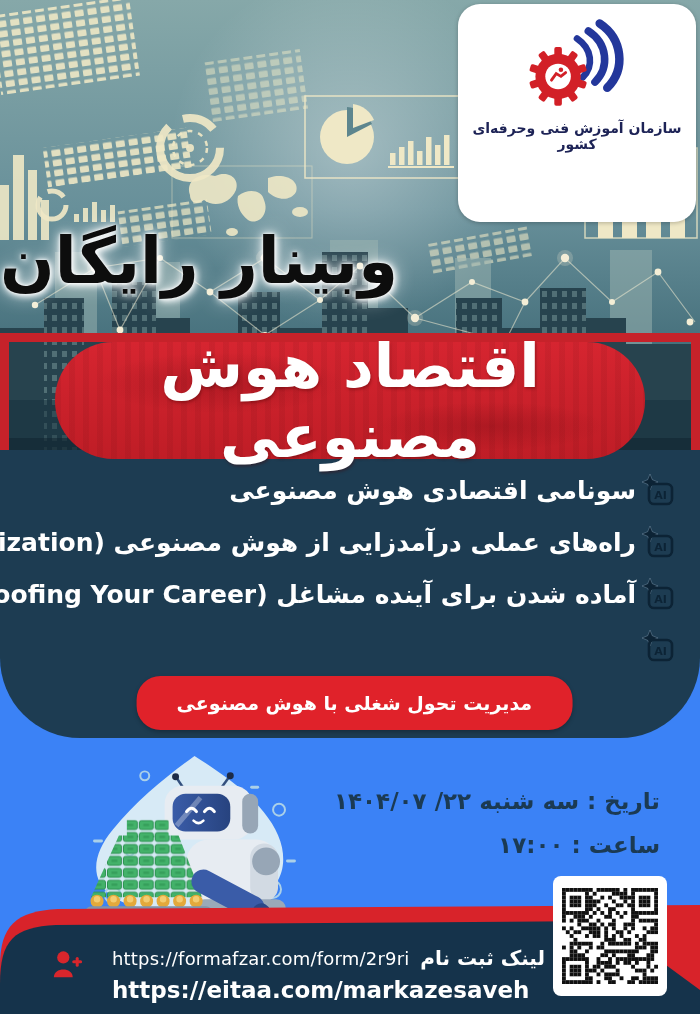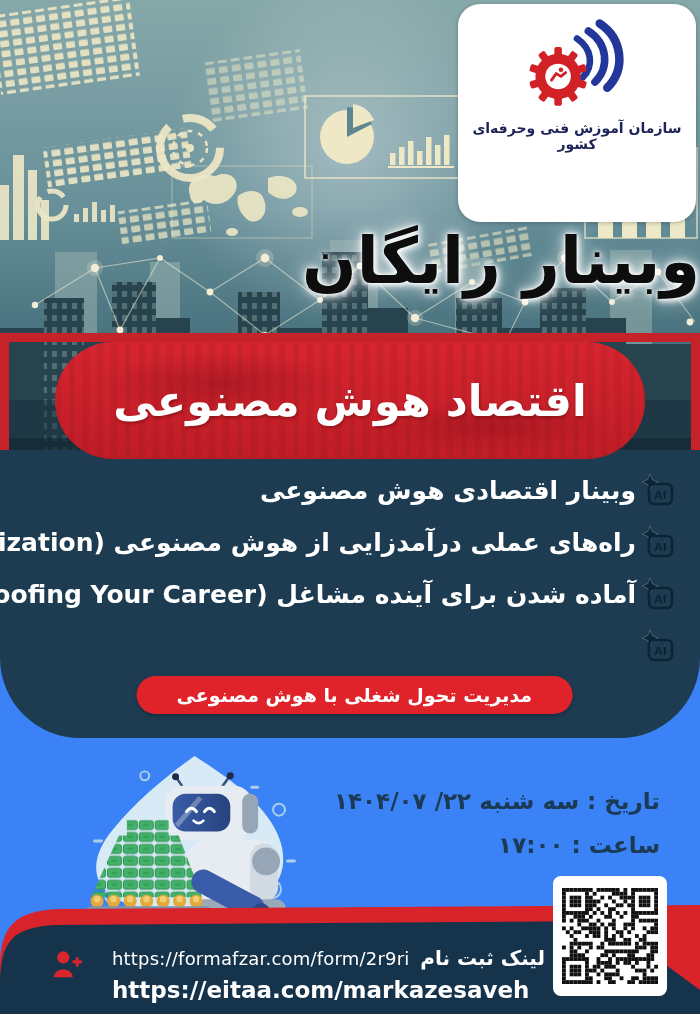--- a/index.html
+++ b/index.html
@@ -17,54 +17,55 @@
     box-shadow:0 1px 4px rgba(0,0,0,.25);
     display:flex;flex-direction:column;align-items:center;
   }
   .logo-svg{width:118px;height:104px;margin-top:10px;}
   .org-line{direction:rtl;text-align:center;color:#1d2356;font-weight:700;
     font-size:12.5px;line-height:1.15;width:225px;margin-top:9px;}
   .org-line1{font-size:14px;margin-top:2px;}
   
   .hero-title{
     position:absolute;left:0;top:224px;width:700px;margin:0;z-index:3;
-    direction:rtl;text-align:right;font-size:64px;font-weight:800;color:#0d0d0d;
+    direction:rtl;text-align:left;font-size:64px;font-weight:800;color:#0d0d0d;
     text-shadow:0 0 3px #fff,0 0 9px rgba(255,255,255,.95),0 0 20px rgba(255,255,255,.85),2px 2px 6px rgba(255,255,255,.8);
   }
   
   .stripe{position:absolute;background:#c6222a;z-index:2;}
   .stripe-top{left:0;top:333px;width:700px;height:9px;}
   .stripe-left{left:0;top:333px;width:9px;height:120px;}
   .stripe-right{left:691px;top:333px;width:9px;height:120px;}
   .banner-box{
     position:absolute;left:55px;top:342px;width:590px;height:117px;z-index:6;
     border-radius:58px;
     background:
       radial-gradient(closest-side at 28% 35%,rgba(110,8,16,.30),transparent 75%),
       radial-gradient(closest-side at 74% 72%,rgba(110,8,16,.28),transparent 75%),
       repeating-linear-gradient(90deg,rgba(60,5,10,.07) 0 6px,transparent 6px 14px),
       linear-gradient(#d62530,#bf1d26);
     display:flex;align-items:center;justify-content:center;
   }
   .banner-box span{
-    direction:rtl;color:#fff;font-size:43px;font-weight:800;
+    direction:rtl;color:#fff;font-size:60px;font-weight:800;
     text-shadow:1px 2px 3px rgba(70,0,0,.35);
+    text-align:center;
   }
   
   .topics{
     position:absolute;left:0;top:450px;width:700px;height:288px;z-index:5;
     background:#1d3c52;border-radius:0 0 80px 80px;
   }
   .topic-rows{position:absolute;top:14px;right:24px;left:14px;direction:rtl;}
   .topic-row{display:flex;align-items:center;height:52px;direction:rtl;}
   .ai-icon{width:36px;height:36px;flex:0 0 36px;margin-left:4px;}
   .topic-text{color:#fff;font-size:25px;font-weight:700;white-space:nowrap;}
   .badge-pill{
     position:absolute;left:50%;top:226px;transform:translateX(-49%);
-    background:#e0222a;border-radius:24px;padding:8px 40px;white-space:nowrap;
+    background:#e0222a;border-radius:24px;padding:16px 40px;white-space:nowrap;
     box-shadow:0 2px 4px rgba(0,0,0,.25);
   }
   .badge-pill span{direction:rtl;color:#fff;font-size:19px;font-weight:700;}
   
   .tagline{
     position:absolute;left:0;top:726px;width:700px;z-index:4;text-align:center;
     font-family:"DejaVu Serif","Liberation Serif",serif;font-style:italic;
     font-size:25px;color:#2b2b2b;letter-spacing:1px;
   }
   .robot{position:absolute;left:72px;top:748px;width:240px;height:184px;z-index:3;}
@@ -320,21 +321,21 @@
   <div class="banner-box">
     <span>اقتصاد هوش مصنوعی</span>
   </div>
 
   <section class="topics">
     <div class="topic-rows">
       <div class="topic-row">
         <svg class="ai-icon" viewBox="0 0 36 36">
             <use href="#aiic"></use>
           </svg>
-        <span class="topic-text">وبینار اقتصادی هوش مصنوعی</span>
+        <span class="topic-text">سونامی اقتصادی هوش مصنوعی</span>
       </div>
       <div class="topic-row">
         <svg class="ai-icon" viewBox="0 0 36 36">
             <use href="#aiic"></use>
           </svg>
         <span class="topic-text">راه‌های عملی درآمدزایی از هوش مصنوعی (AI Monetization)</span>
       </div>
       <div class="topic-row">
         <svg class="ai-icon" viewBox="0 0 36 36">
             <use href="#aiic"></use>

